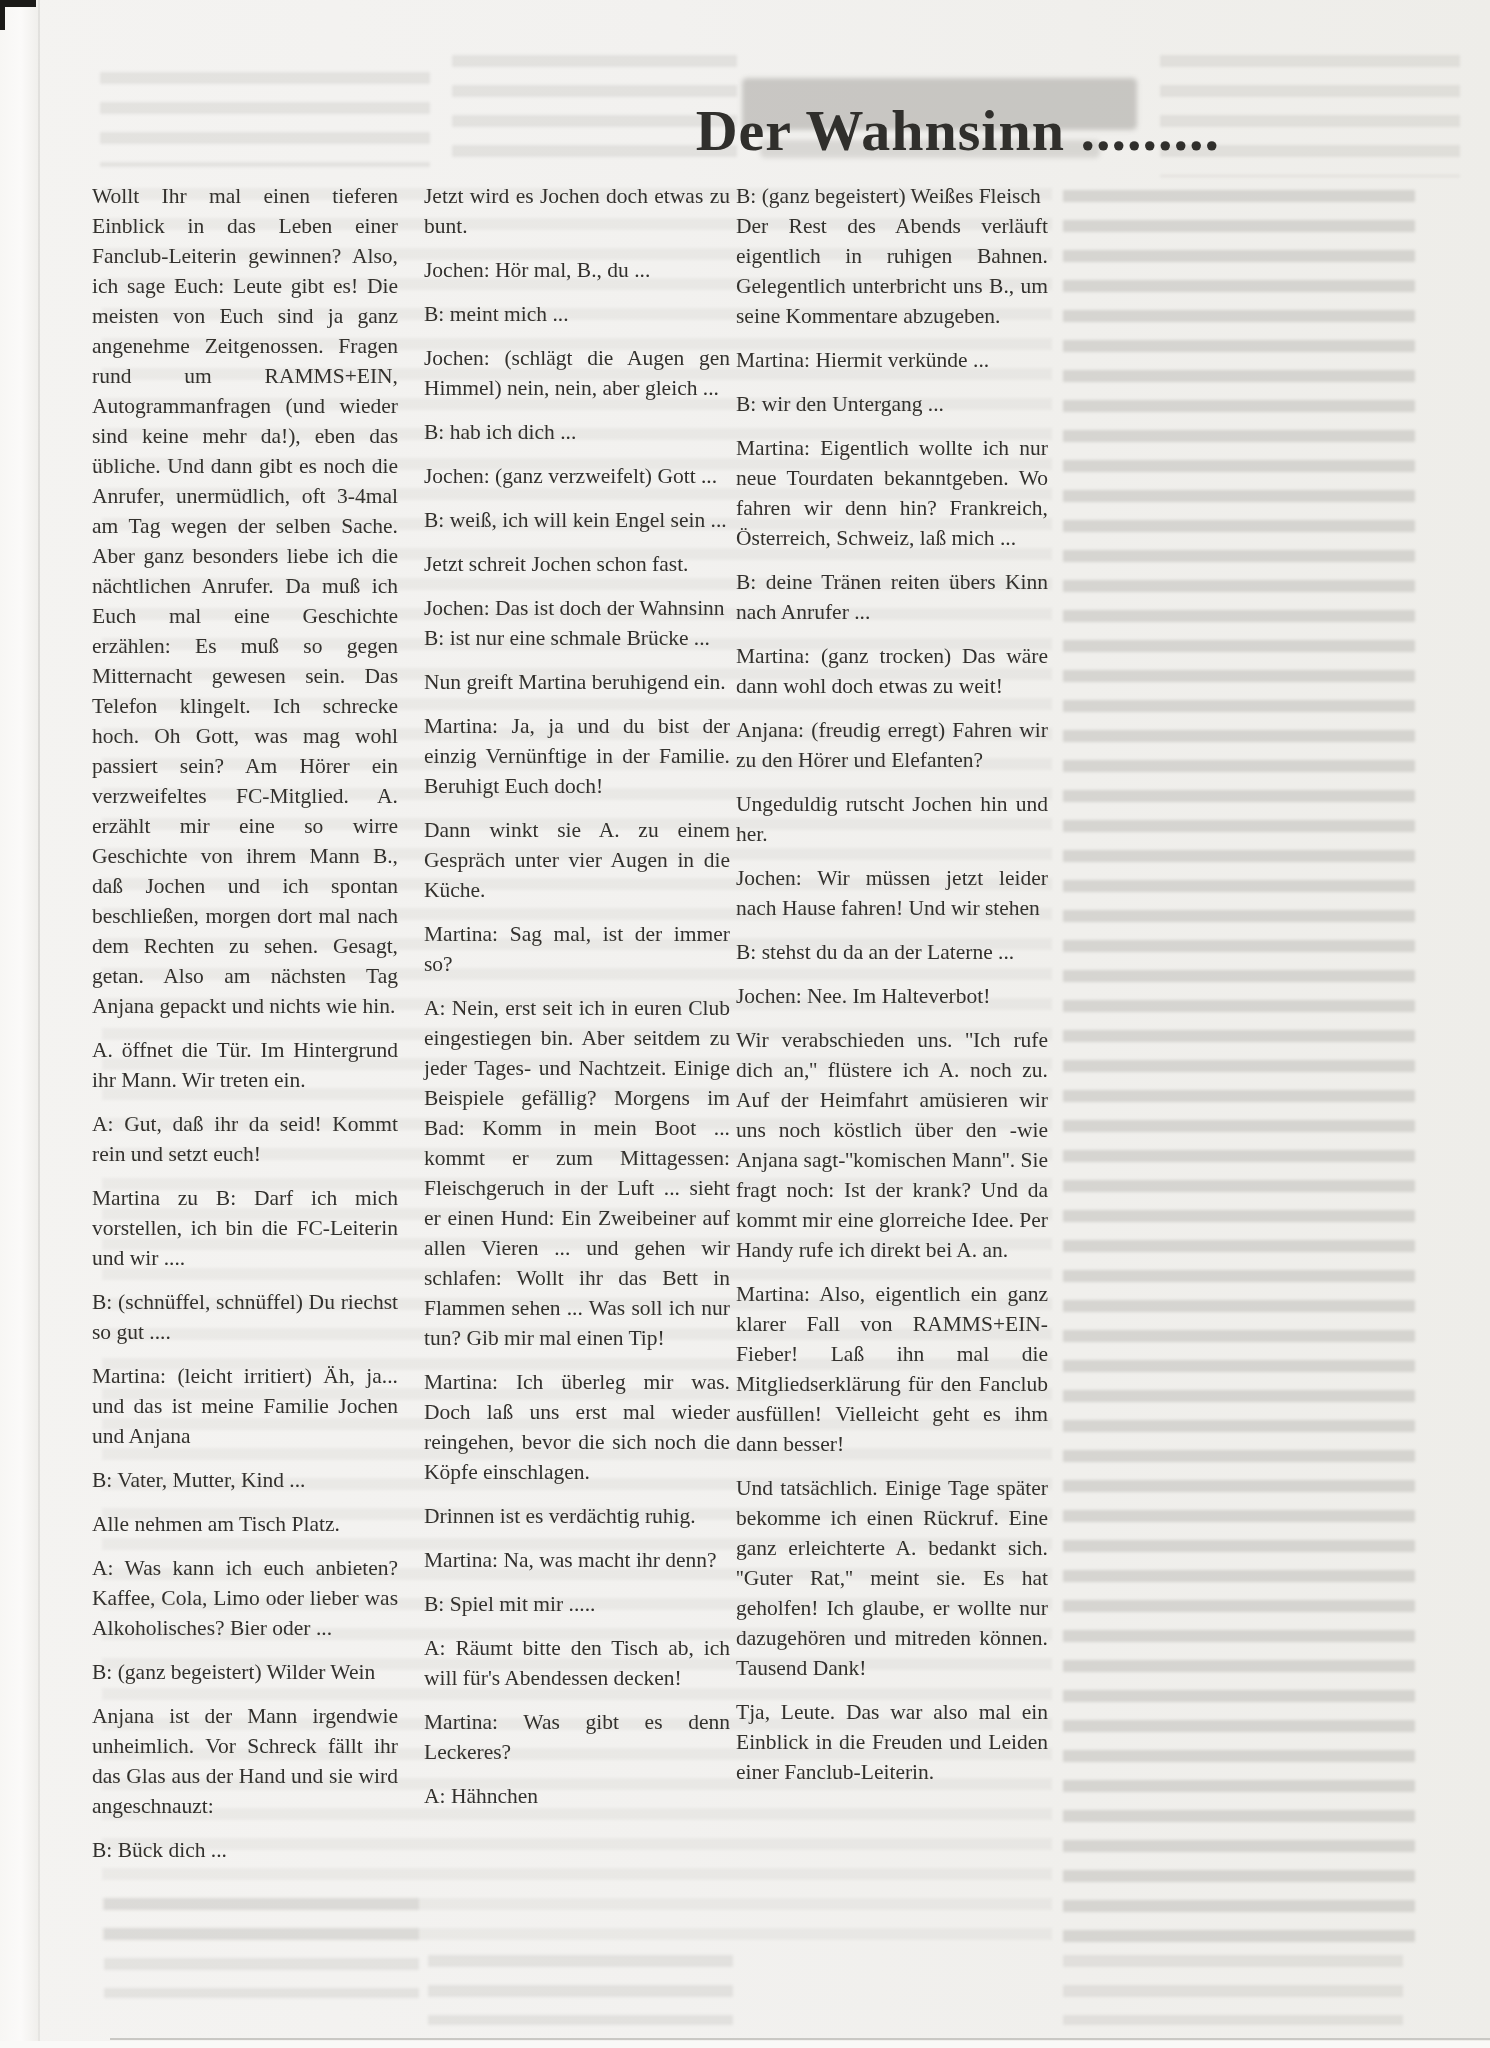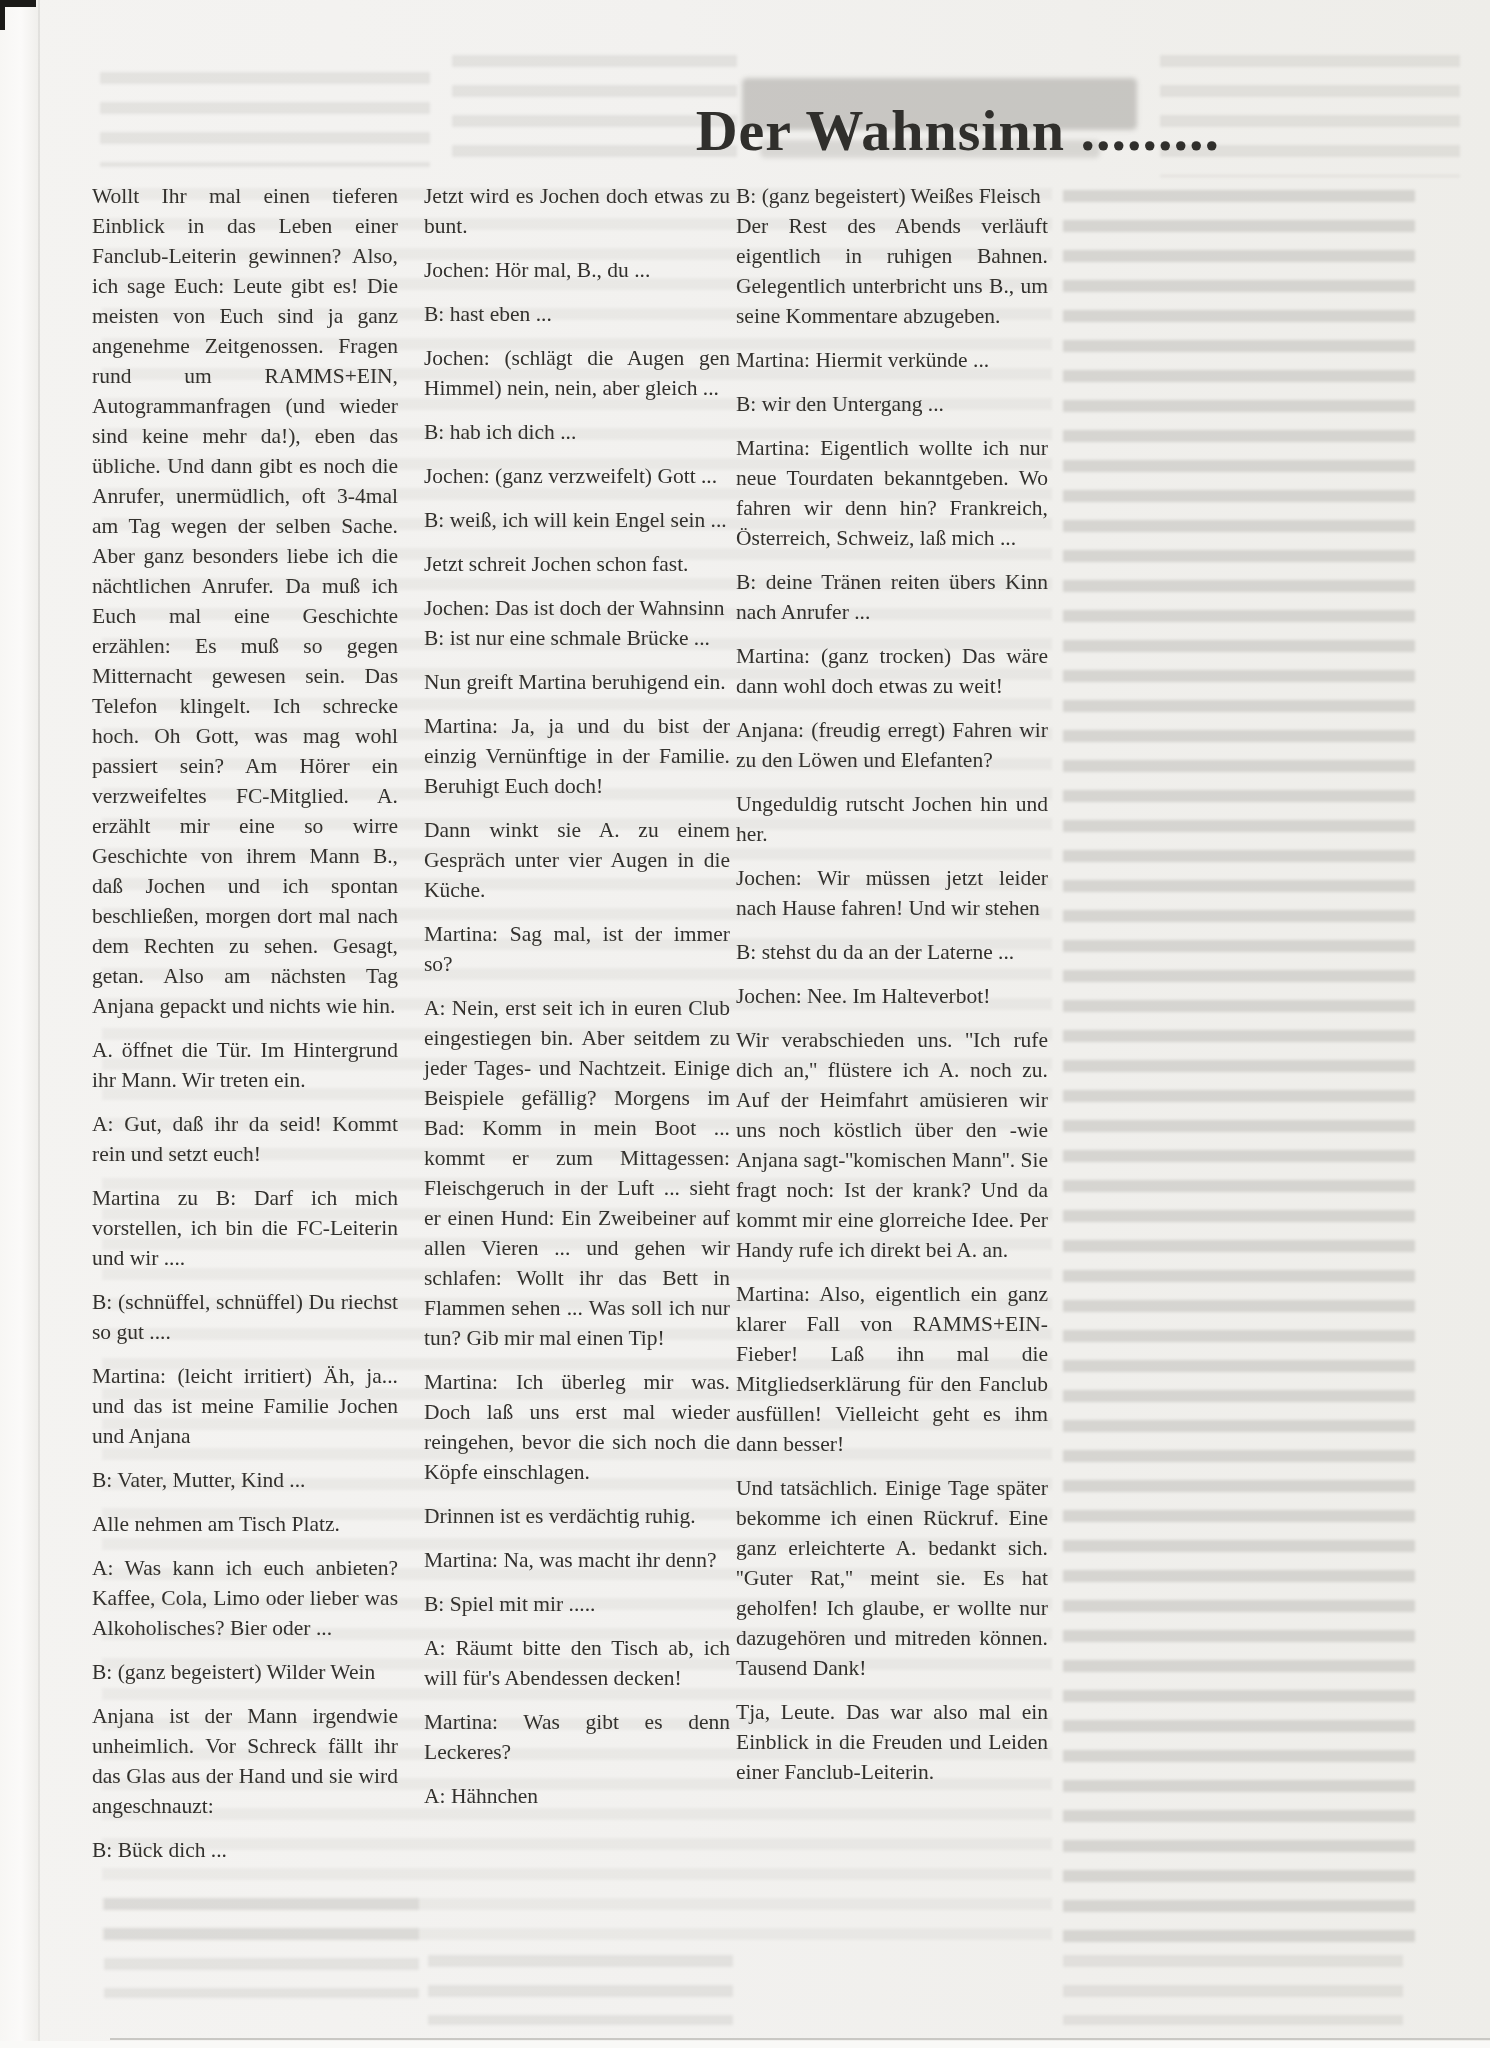--- a/index.html
+++ b/index.html
@@ -75,21 +75,21 @@
       <p>B: Vater, Mutter, Kind ...</p>
       <p>Alle nehmen am Tisch Platz.</p>
       <p>A: Was kann ich euch anbieten? Kaffee, Cola, Limo oder lieber was Alkoholisches? Bier oder ...</p>
       <p>B: (ganz begeistert) Wilder Wein</p>
       <p>Anjana ist der Mann irgendwie unheimlich. Vor Schreck fällt ihr das Glas aus der Hand und sie wird angeschnauzt:</p>
       <p>B: Bück dich ...</p>
     </div>
   <div class="col" id="col2">
       <p>Jetzt wird es Jochen doch etwas zu bunt.</p>
       <p>Jochen: Hör mal, B., du ...</p>
-      <p>B: hast eben ...</p>
+      <p>B: meint mich ...</p>
       <p>Jochen: (schlägt die Augen gen Himmel) nein, nein, aber gleich ...</p>
       <p>B: hab ich dich ...</p>
       <p>Jochen: (ganz verzweifelt) Gott ...</p>
       <p>B: weiß, ich will kein Engel sein ...</p>
       <p>Jetzt schreit Jochen schon fast.</p>
       <p>Jochen: Das ist doch der Wahnsinn
 B: ist nur eine schmale Brücke ...</p>
       <p>Nun greift Martina beruhigend ein.</p>
       <p>Martina: Ja, ja und du bist der einzig Vernünftige in der Familie. Beruhigt Euch doch!</p>
       <p>Dann winkt sie A. zu einem Gespräch unter vier Augen in die Küche.</p>
@@ -104,21 +104,21 @@
       <p>A: Hähnchen</p>
     </div>
   <div class="col" id="col3">
       <p>B: (ganz begeistert) Weißes Fleisch
 Der Rest des Abends verläuft eigentlich in ruhigen Bahnen. Gelegentlich unterbricht uns B., um seine Kommentare abzugeben.</p>
       <p>Martina: Hiermit verkünde ...</p>
       <p>B: wir den Untergang ...</p>
       <p>Martina: Eigentlich wollte ich nur neue Tourdaten bekanntgeben. Wo fahren wir denn hin? Frankreich, Österreich, Schweiz, laß mich ...</p>
       <p>B: deine Tränen reiten übers Kinn nach Anrufer ...</p>
       <p>Martina: (ganz trocken) Das wäre dann wohl doch etwas zu weit!</p>
-      <p>Anjana: (freudig erregt) Fahren wir zu den Löwen und Elefanten?</p>
+      <p>Anjana: (freudig erregt) Fahren wir zu den Hörer und Elefanten?</p>
       <p>Ungeduldig rutscht Jochen hin und her.</p>
       <p>Jochen: Wir müssen jetzt leider nach Hause fahren! Und wir stehen</p>
       <p>B: stehst du da an der Laterne ...</p>
       <p>Jochen: Nee. Im Halteverbot!</p>
       <p>Wir verabschieden uns. ''Ich rufe dich an,'' flüstere ich A. noch zu. Auf der Heimfahrt amüsieren wir uns noch köstlich über den -wie Anjana sagt-''komischen Mann''. Sie fragt noch: Ist der krank? Und da kommt mir eine glorreiche Idee. Per Handy rufe ich direkt bei A. an.</p>
       <p>Martina: Also, eigentlich ein ganz klarer Fall von RAMMS+EIN-Fieber! Laß ihn mal die Mitgliedserklärung für den Fanclub ausfüllen! Vielleicht geht es ihm dann besser!</p>
       <p>Und tatsächlich. Einige Tage später bekomme ich einen Rückruf. Eine ganz erleichterte A. bedankt sich. ''Guter Rat,'' meint sie. Es hat geholfen! Ich glaube, er wollte nur dazugehören und mitreden können. Tausend Dank!</p>
       <p>Tja, Leute. Das war also mal ein Einblick in die Freuden und Leiden einer Fanclub-Leiterin.</p>
     </div>
 

